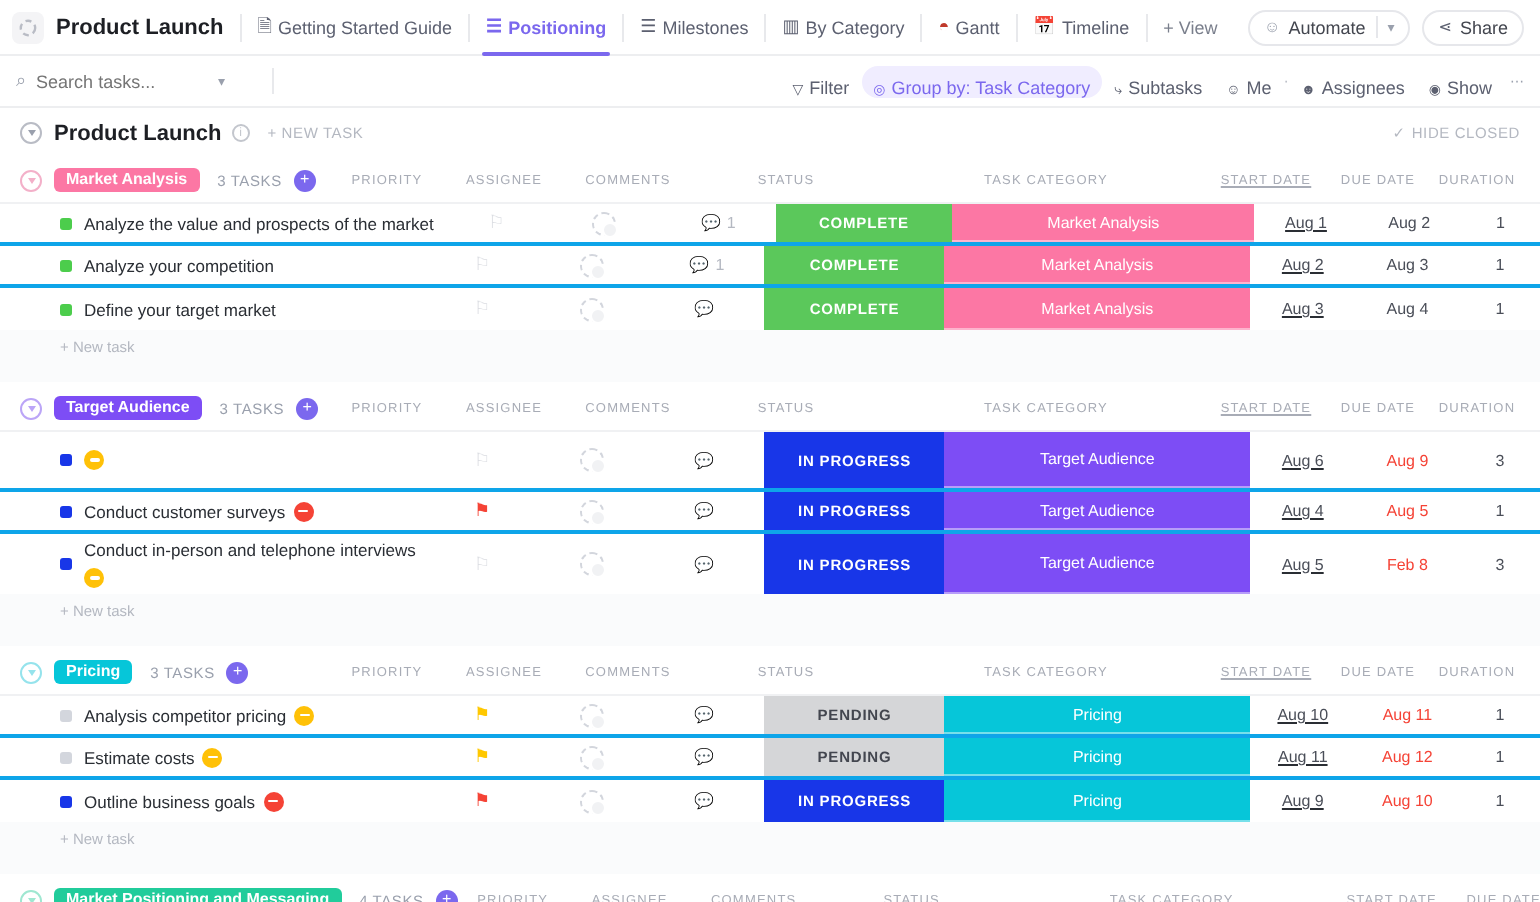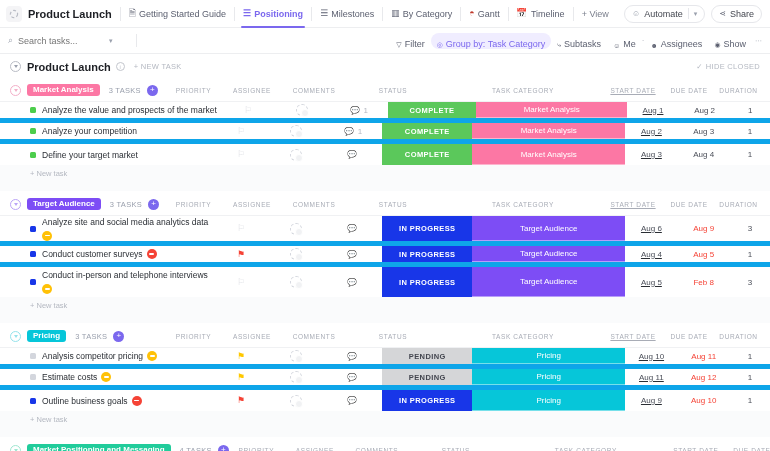--- a/index.html
+++ b/index.html
@@ -120,21 +120,21 @@
   .c-assignee  { width:62px;  text-align:center; }
   .c-comments  { width:62px;  text-align:center; }
   .c-status    { width:96px;  text-align:center; }
   .c-category  { width:164px; text-align:center; }
   .c-start     { width:56px;  text-align:center;text-decoration:underline; }
   .c-due       { width:56px;  text-align:center; }
   .c-duration  { width:43px;  text-align:center; }
 
   .rows { background:#fff; border-top:1px solid #f0f1f3; }
   .row {
-    display:flex; align-items:stretch; border-bottom:5px solid #0ea5e9;
+    display:flex; align-items:stretch; border-bottom:2px solid #0ea5e9;
     background:#fff; min-height:21px;
   }
   .row:last-child { border-bottom:none; }
   .row.tall { min-height:30px; }
 
   .cell { display:flex; align-items:center; justify-content:center; font-size:8px; }
   .cell-name {
     display:flex; align-items:center; gap:6px; padding-left:30px; padding-right:6px;
     font-size:8.5px; color:#2a2e34; justify-content:flex-start;
   }
@@ -433,21 +433,20 @@
     <div class="colhead c-start">START DATE</div>
     <div class="colhead c-due">DUE DATE</div>
     <div class="colhead c-duration">DURATION</div>
   </div>
     </div>
     <div class="rows">
     <div class="row tall">
       <div class="cell cell-name c-name">
         <span class="sqr" style="background:#1836e8"></span>
         <span class="name-text-wrap">
-          <span class="name-text">Analyze site and social media analytics data</span>
           <span class="emoji-badge" style="background:#ffc107">
                   <span class="bar"></span>
                 </span>
         </span>
       </div>
       <div class="cell c-priority">
               <span class="flag" style="color:#dcdee3">⚐</span>
             </div>
       <div class="cell c-assignee">
         <span class="avatar-ph"></span>

